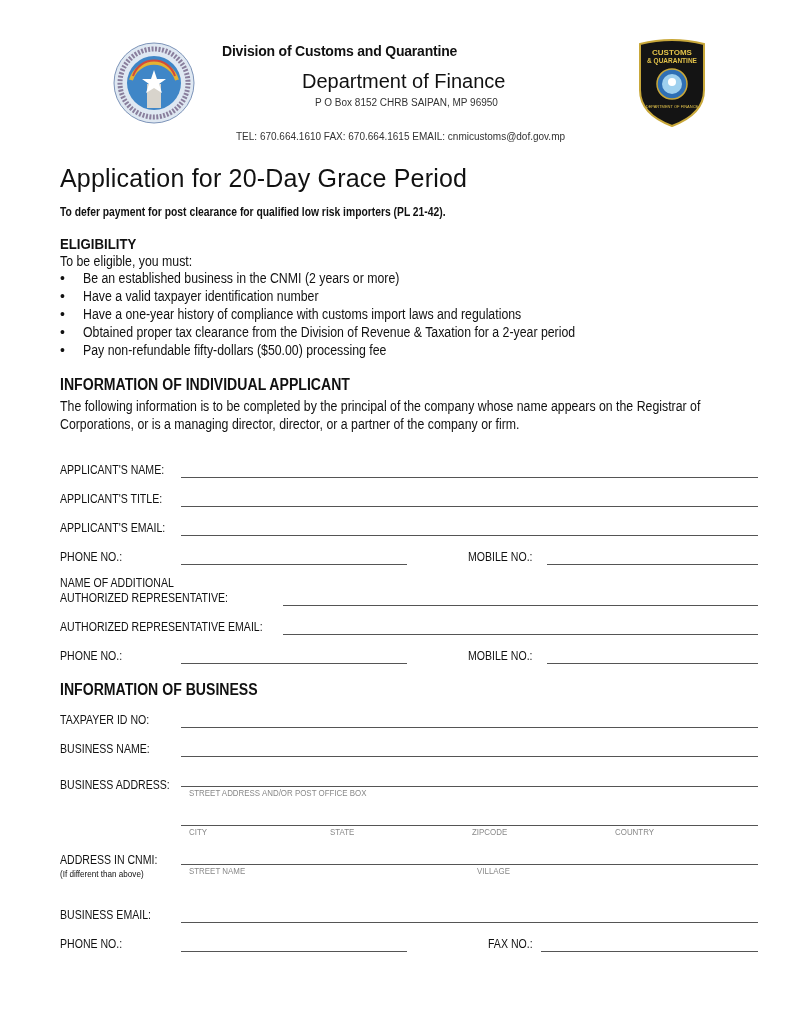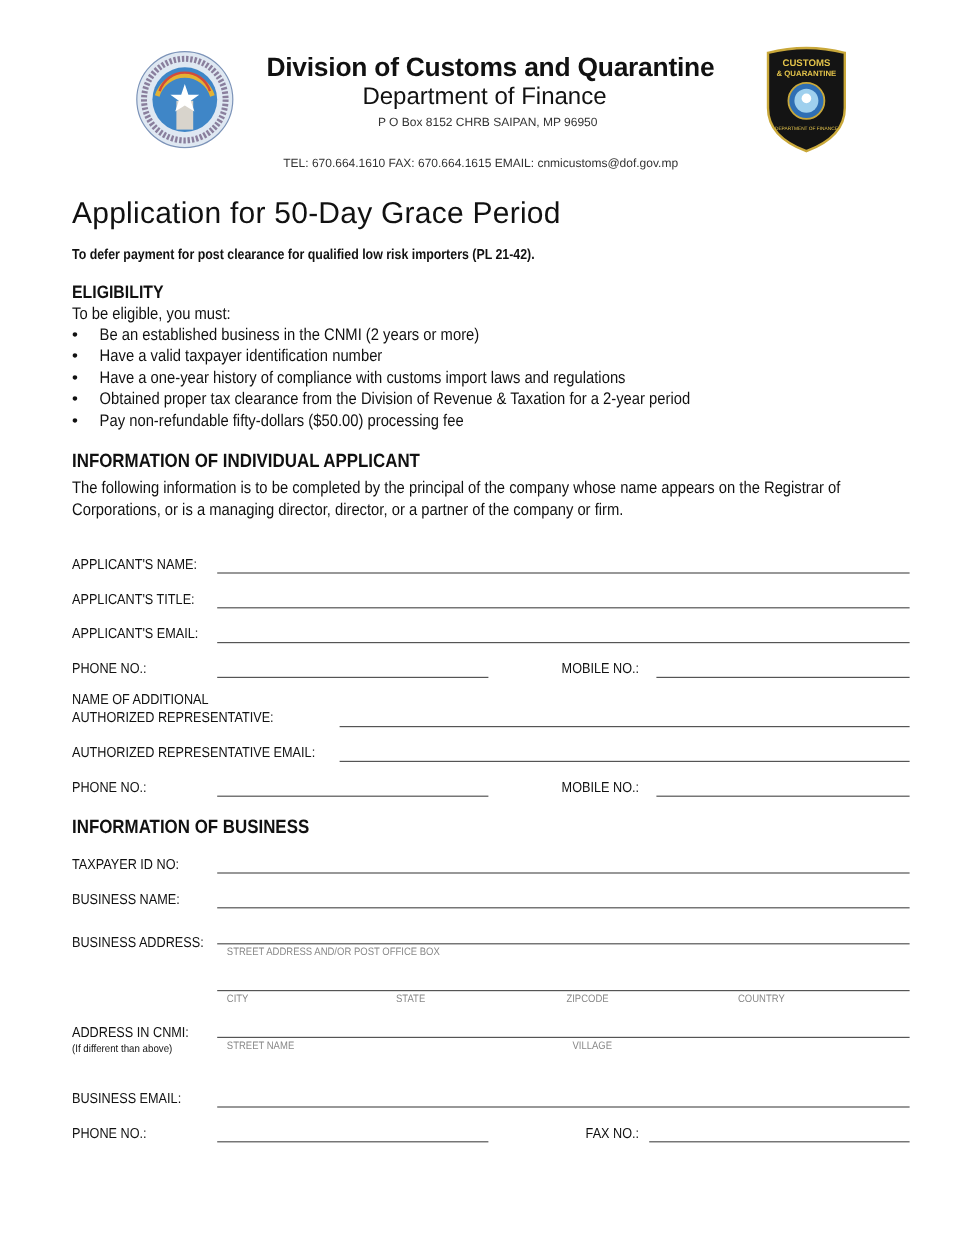--- a/index.html
+++ b/index.html
@@ -1,19 +1,19 @@
 <!DOCTYPE html>
 <html><head>
 <meta charset="utf-8">
 <style>
   html, body { margin: 0; padding: 0; background: #ffffff; }
   body { width: 800px; height: 1035px; position: relative; overflow: hidden;
          font-family: "Liberation Sans", sans-serif; color: #111; }
   .abs { position: absolute; }
-  .hdr-title { left: 222px; top: 43px; font-size: 22px; font-weight: bold; white-space: nowrap; letter-spacing: -0.2px; }
+  .hdr-title { left: 222px; top: 43px; font-size: 14px; font-weight: bold; white-space: nowrap; letter-spacing: -0.2px; }
   .hdr-dept { left: 302px; top: 70px; font-size: 20px; white-space: nowrap; }
   .hdr-addr { left: 315px; top: 97px; font-size: 10px; color: #333; white-space: nowrap; }
   .hdr-contact { left: 236px; top: 111px; font-size: 10px; color: #333; white-space: nowrap; margin-top: 20px; }
   .seal { left: 113px; top: 42px; width: 82px; height: 82px; }
   .badge { left: 636px; top: 38px; width: 72px; height: 90px; }
 
   .title { left: 60px; top: 164px; font-size: 25px; white-space: nowrap; letter-spacing: 0.2px; }
   .subtitle { left: 60px; top: 205px; font-size: 12px; font-weight: bold; white-space: nowrap; transform: scaleX(0.86); transform-origin: left; }
   .section-h { font-size: 16px; font-weight: bold; white-space: nowrap; transform: scaleX(0.88); transform-origin: left; }
   .body-text { font-size: 14px; white-space: nowrap; transform: scaleX(0.88); transform-origin: left; line-height: 18px; }
@@ -52,21 +52,21 @@
     <path d="M4 6 Q36 -2 68 6 L68 52 Q68 76 36 88 Q4 76 4 52 Z" fill="#141414" stroke="#c9a83a" stroke-width="2"></path>
     <text x="36" y="17" font-size="8" font-weight="bold" fill="#e2c24a" text-anchor="middle" font-family="Liberation Sans, sans-serif">CUSTOMS</text>
     <text x="36" y="25" font-size="6.5" font-weight="bold" fill="#e2c24a" text-anchor="middle" font-family="Liberation Sans, sans-serif">&amp; QUARANTINE</text>
     <circle cx="36" cy="46" r="15" fill="#2f6fb4" stroke="#c9a83a" stroke-width="1.5"></circle>
     <circle cx="36" cy="46" r="10" fill="#9fd0ee"></circle>
     <circle cx="36" cy="44" r="4" fill="#ffffff"></circle>
     <text x="36" y="70" font-size="4" fill="#e2c24a" text-anchor="middle" font-family="Liberation Sans, sans-serif">DEPARTMENT OF FINANCE</text>
   </svg>
 </div>
 
-<div class="abs title">Application for 50-Day Grace Period</div>
+<div class="abs title">Application for 20-Day Grace Period</div>
 <div class="abs subtitle">To defer payment for post clearance for qualified low risk importers (PL 21-42).</div>
 
 <div class="abs section-h" style="left:60px;top:235px;font-size:15px;">ELIGIBILITY</div>
 <div class="abs body-text" style="left:60px;top:252px;">To be eligible, you must:</div>
 <ul class="abs bullets">
   <li><span class="dot">•</span><span class="txt">Be an established business in the CNMI (2 years or more)</span></li>
   <li><span class="dot">•</span><span class="txt">Have a valid taxpayer identification number</span></li>
   <li><span class="dot">•</span><span class="txt">Have a one-year history of compliance with customs import laws and regulations</span></li>
   <li><span class="dot">•</span><span class="txt">Obtained proper tax clearance from the Division of Revenue &amp; Taxation for a 2-year period</span></li>
   <li><span class="dot">•</span><span class="txt">Pay non-refundable fifty-dollars ($50.00) processing fee</span></li>

